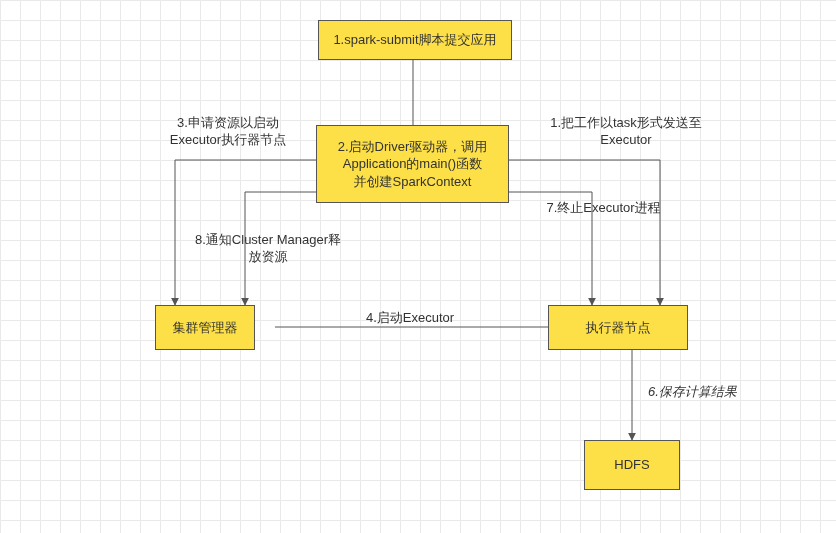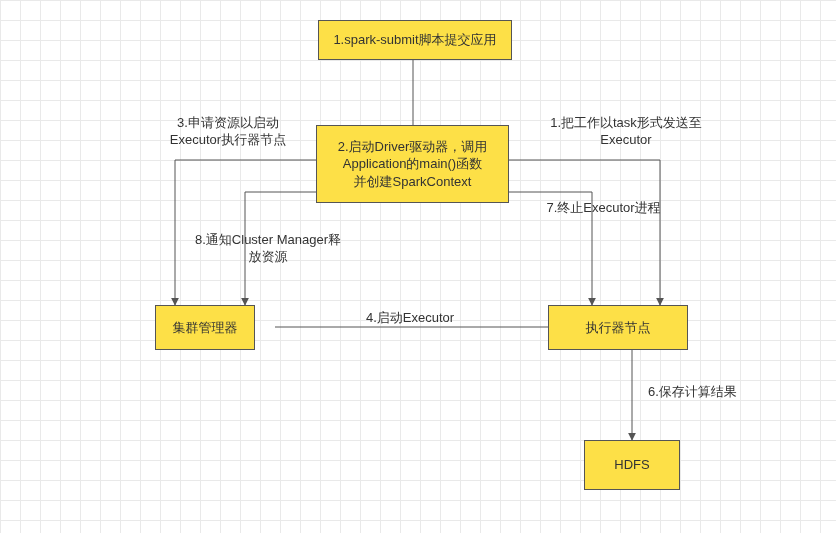--- a/index.html
+++ b/index.html
@@ -108,18 +108,18 @@
 </div>
 
 <div class="label" style="left:120px; top:115px; width:180px;margin-left:18px;">3.申请资源以启动
 Executor执行器节点</div>
 
 <div class="label" style="left:335px; top:310px; width:150px;">4.启动Executor</div>
 
 <div class="label" style="left:521px; top:115px; width:210px;">1.把工作以task形式发送至
 Executor</div>
 
-<div class="label" style="left:648px; top:384px; width:120px; text-align:left;">6.保存计算结果</div>
+<div class="label" style="left:648px; top:384px; width:120px; text-align:left;font-style:italic;">6.保存计算结果</div>
 
 <div class="label" style="left:516px; top:200px; width:175px; text-align:center;">7.终止Executor进程</div>
 
 <div class="label" style="left:168px; top:232px; width:200px;">8.通知Cluster Manager释
 放资源</div>
 
 </body></html>

